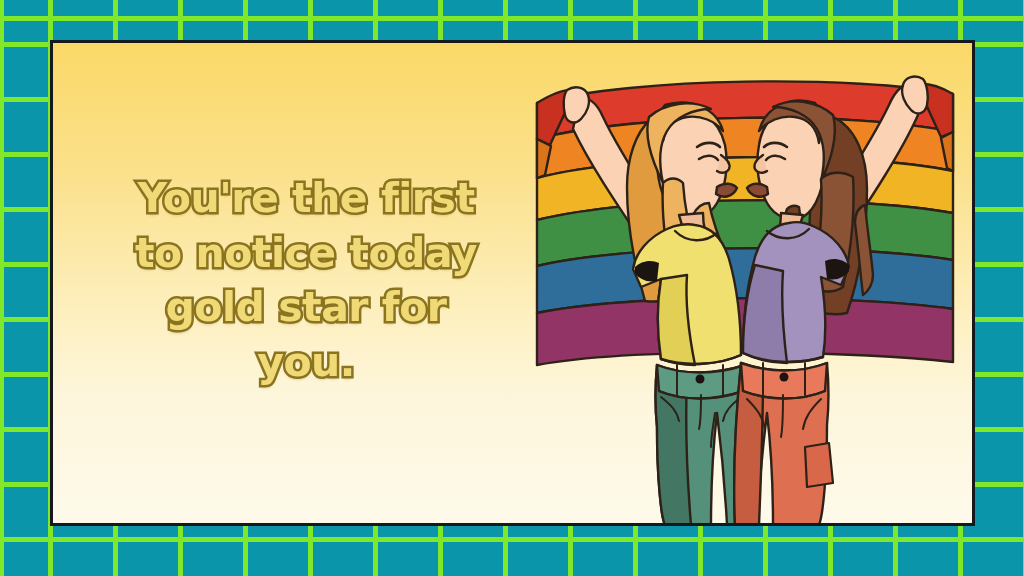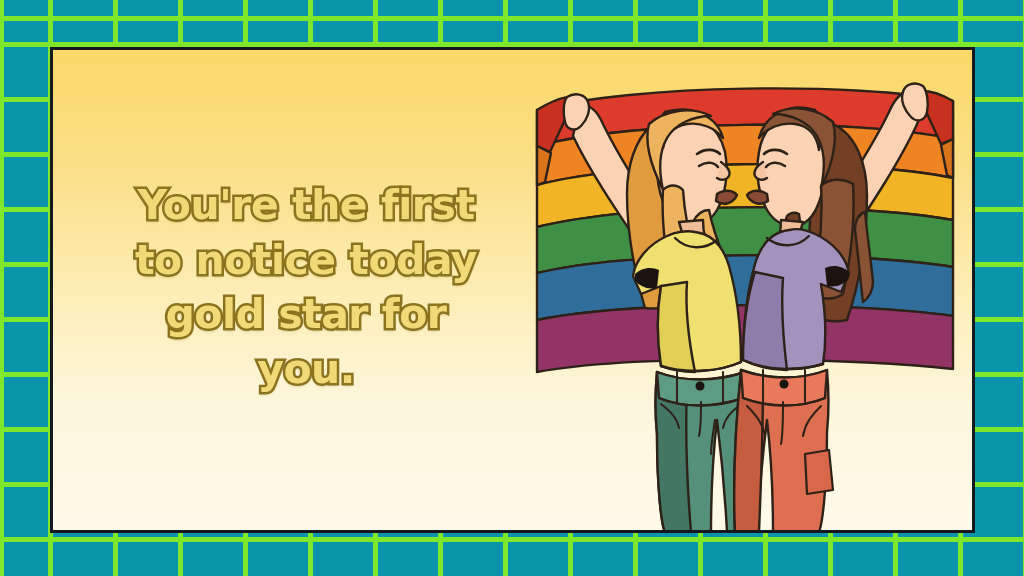--- a/index.html
+++ b/index.html
@@ -18,21 +18,21 @@
       repeating-linear-gradient(to right,
         #7fe82b 0px, #7fe82b 5px, rgba(0,0,0,0) 5px, rgba(0,0,0,0) 65px),
       repeating-linear-gradient(to bottom,
         #7fe82b 0px, #7fe82b 5px, rgba(0,0,0,0) 5px, rgba(0,0,0,0) 55px);
     background-position: 48px -3px, -3px 42px;
   }
 
   
   #card {
     position:absolute;
-    left:50px; top:47px;
+    left:50px; top:40px;
     width:925px; height:486px;
     border:3px solid #15181c;
     background:linear-gradient(to bottom,
         #fad968 0%,
         #fbe08a 26%,
         #fdeeb8 52%,
         #fdf6dc 74%,
         #fefaea 100%);
     overflow:hidden;
   }

